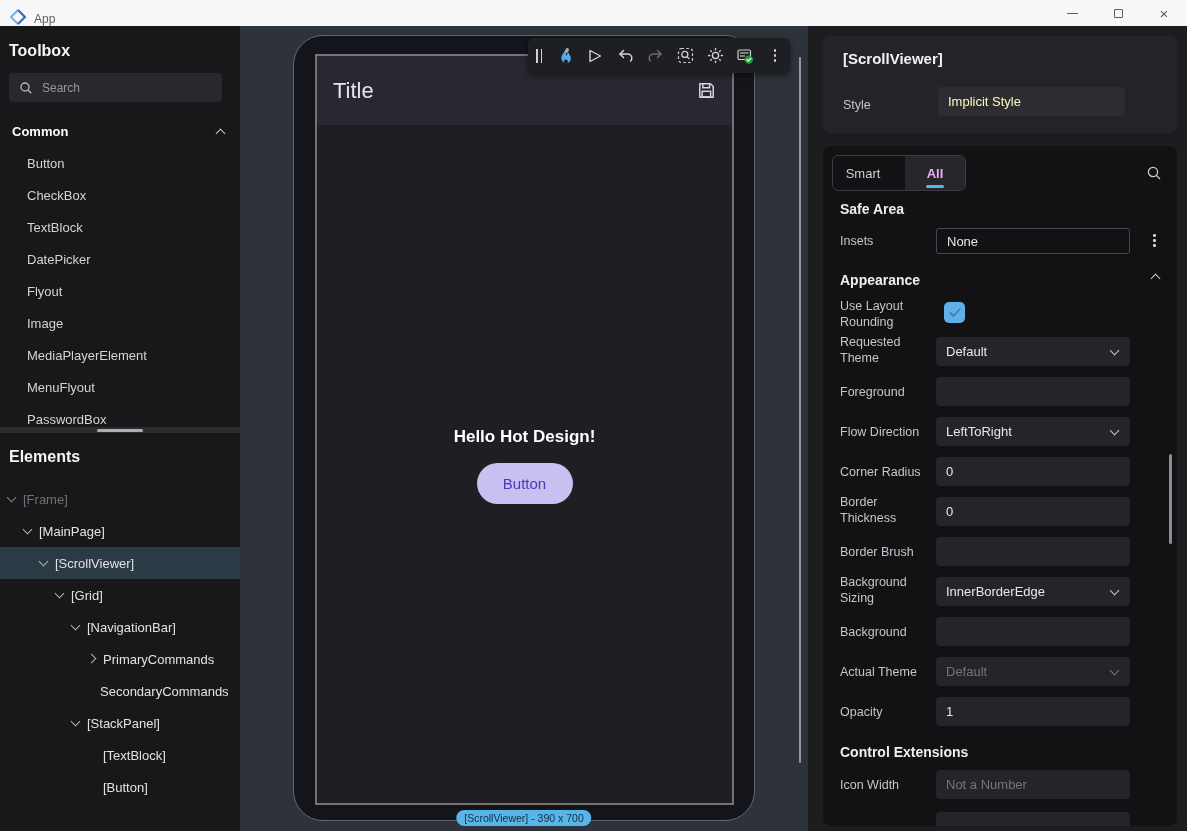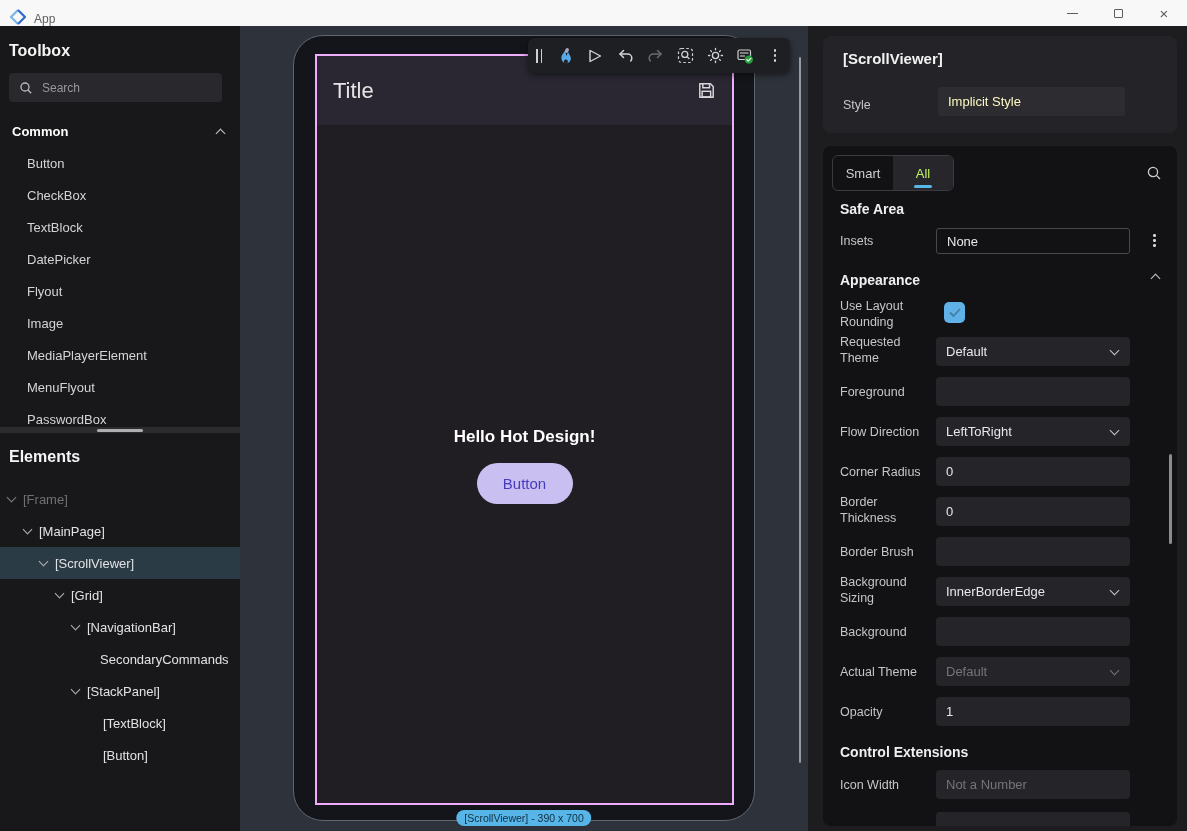--- a/index.html
+++ b/index.html
@@ -49,21 +49,21 @@
   .chev-down::after { content:""; position:absolute; left:3px; top:2px; width:6px; height:6px;
     border-right:1.5px solid #b2b2b6; border-bottom:1.5px solid #b2b2b6; transform:rotate(45deg); }
   .chev-right::after { content:""; position:absolute; left:3px; top:3px; width:6px; height:6px;
     border-right:1.5px solid #b2b2b6; border-bottom:1.5px solid #b2b2b6; transform:rotate(-45deg); }
 
   
   .canvas-area { position:absolute; left:240px; top:26px; width:568px; height:805px; background:#2e323a; }
   .phone { position:absolute; left:293px; top:35px; width:462px; height:786px; background:#14151a;
     border:1.5px solid #61666e; border-radius:30px; }
   .screen { position:absolute; left:315px; top:54px; width:419px; height:751px; background:#201e22;
-    border:2px solid #f0abfc; }
+    border:2px solid #737373; }
   .app-navbar { position:absolute; left:0; top:0; width:415px; height:69px; background:#2a2732;
     display:flex; align-items:center; padding:0 16px; }
   .app-title { font-size:22px; color:#e6e4e7; }
   .app-navbar svg { margin-left:auto; }
   .hello { position:absolute; left:0; top:371px; width:415px; text-align:center; font-size:17px;
     font-weight:bold; color:#ffffff; }
   .demo-btn { position:absolute; left:50%; top:407px; transform:translateX(-50%); width:96px; height:41px;
     border-radius:21px; background:#c9c0f1; color:#463bbb; font-size:15px;
     display:flex; align-items:center; justify-content:center; }
   .size-tag { position:absolute; left:524px; top:810px; transform:translateX(-50%); background:#58b5e8;
@@ -88,21 +88,21 @@
   .insp-title { position:absolute; left:20px; top:14px; font-size:15px; font-weight:bold; color:#f2f2f2; }
   .style-label { position:absolute; left:20px; top:62px; font-size:12.5px; color:#c6c6c9; }
   .style-input { position:absolute; left:115px; top:51px; width:187px; height:29px; background:#2c2c31;
     border-radius:3px; display:flex; align-items:center; padding:0 10px; font-size:13px; color:#fef9c3; }
 
   .insp-card { position:absolute; left:15px; top:120px; width:354px; height:680px; background:#121215;
     border-radius:8px; overflow:hidden; }
   .tabs { position:absolute; left:9px; top:9px; height:36px; display:flex; border:1px solid #3a3a40; border-radius:6px; }
   .tab { width:60px; height:34px; display:flex; align-items:center; justify-content:center; font-size:13px;
     color:#cfcfcf; position:relative; }
-  .tab.active { background:#26262b; color:#bef264; font-weight:normal; border-radius:0 5px 5px 0; }
+  .tab.active { background:#26262b; color:#f0abfc; font-weight:bold; border-radius:0 5px 5px 0;margin-left:12px; }
   .tab.active .underline { position:absolute; bottom:2px; left:50%; transform:translateX(-50%);
     width:18px; height:3px; border-radius:2px; background:#58b5e8; }
   .card-search { position:absolute; right:14px; top:19px; }
   .sec-h { position:absolute; left:17px; font-size:14px; font-weight:bold; color:#efefef; }
   .p-label { position:absolute; left:17px; width:92px; font-size:12.5px; color:#c6c6c9; line-height:1.3; }
   .p-input, .p-select { position:absolute; left:113px; width:194px; height:29px; background:#242429;
     border-radius:4px; display:flex; align-items:center; padding:0 10px; font-size:13px; color:#e8e8ea; }
   .p-select { justify-content:space-between; }
   .p-input.bordered { background:transparent; border:1px solid #47474d; height:26px; border-radius:3px; }
   .p-input.muted span, .p-select.muted span { color:#74747a; }
@@ -181,20 +181,24 @@
         <span>[ScrollViewer]</span>
         </div>
       <div class="tree-row" style="padding-left:53px">
         <span class="chev chev-down"></span>
         <span>[Grid]</span>
         </div>
       <div class="tree-row" style="padding-left:69px">
         <span class="chev chev-down"></span>
         <span>[NavigationBar]</span>
         </div>
+      <div class="tree-row" style="padding-left:85px">
+        <span class="chev chev-right"></span>
+        <span>PrimaryCommands</span>
+        </div>
       <div class="tree-row" style="padding-left:82px">
         <span class="chev"></span>
         <span>SecondaryCommands</span>
         </div>
       <div class="tree-row" style="padding-left:69px">
         <span class="chev chev-down"></span>
         <span>[StackPanel]</span>
         </div>
       <div class="tree-row" style="padding-left:85px">
         <span class="chev"></span>

